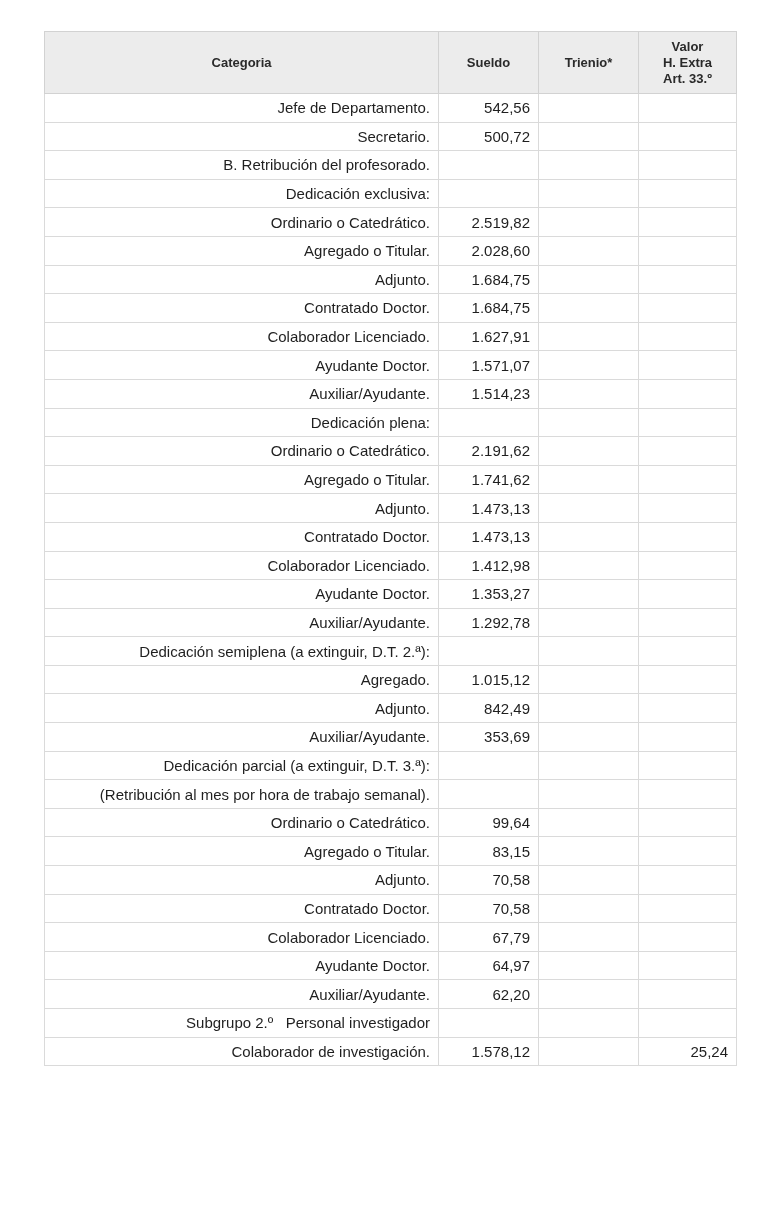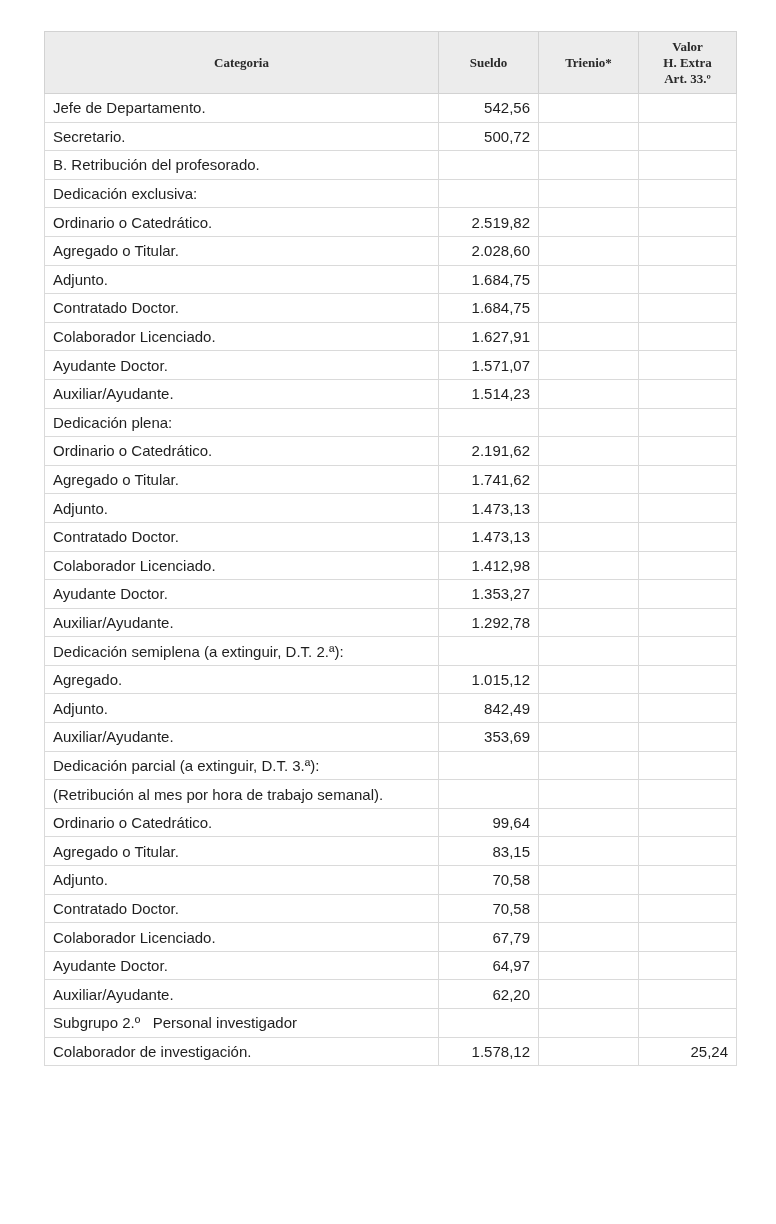--- a/index.html
+++ b/index.html
@@ -33,33 +33,32 @@
     font-weight: bold;
     font-size: 13px;
     line-height: 16px;
     color: #2a2a2a;
     text-align: center;
     vertical-align: middle;
     height: 62px;
     box-sizing: border-box;
     padding: 0 22px;
     white-space: pre-line;
-    font-family: Liberation Serif, serif;
   }
   table.salary td {
     border: 1px solid #dadada;
     font-size: 15px;
     height: 28.6px;
     box-sizing: border-box;
     padding: 0 8px;
     vertical-align: middle;
     overflow: hidden;
     white-space: nowrap;
   }
-  td.col-cat   { text-align: left; }
+  td.col-cat   { text-align: right; }
   td.col-num   { text-align: right; padding-right: 13px; }
   td.center    { }
 </style>
 </head>
 <body>
 
 <div class="page">
   <div class="table-wrap">
     <table class="salary">
       <colgroup>

